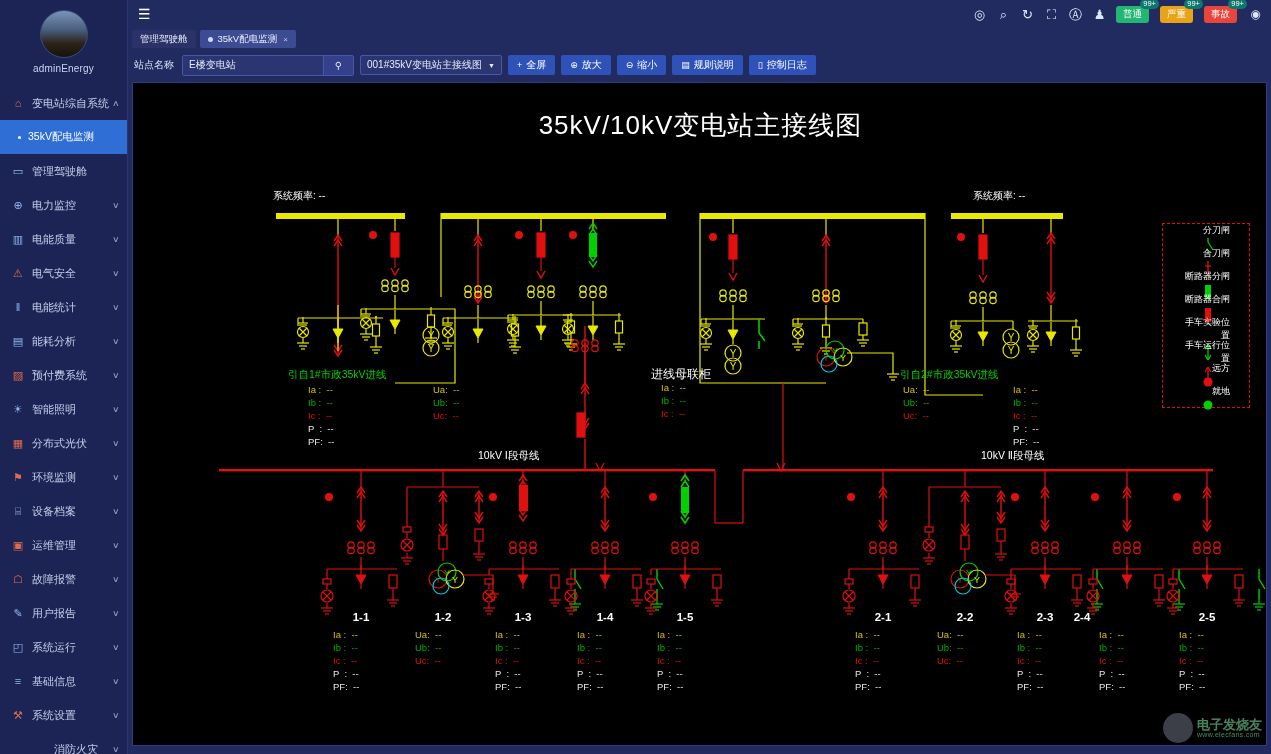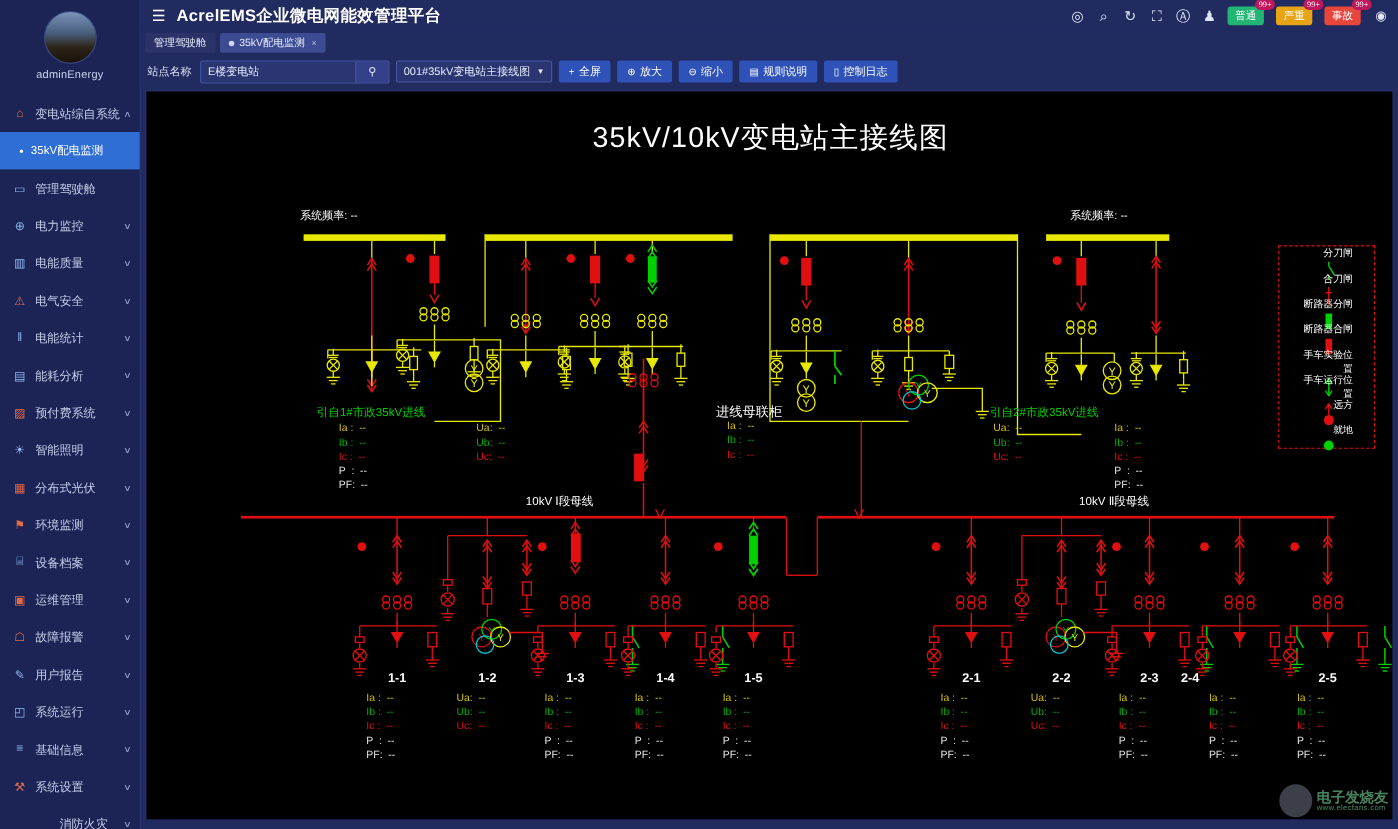--- a/index.html
+++ b/index.html
@@ -30,22 +30,22 @@
 
   
   .header { position:absolute; left:128px; top:0; width:1143px; height:28px;
      background:#222b60; display:flex; align-items:center; }
   .burger { color:#fff; font-size:14px; margin:0 10px 0 10px; }
   .apptitle { color:#fff; font-size:15px; font-weight:bold; letter-spacing:.3px; }
   .hdr-right { margin-left:auto; display:flex; align-items:center; gap:9px; padding-right:8px; }
   .hicon { color:#dfe6f8; font-size:13px; line-height:1; width:15px; text-align:center; }
   .badge { position:relative; font-size:9.5px; color:#fff; padding:2px 7px;
      border-radius:3px; margin-right:2px; }
-  .badge .cnt { position:absolute; top:-7px; right:-10px; background:#be185d; color:#fff;
-     font-size:7.5px; border-radius:8px; padding:1px 3px; line-height:1.1;font-family:Liberation Serif, serif; }
+  .badge .cnt { position:absolute; top:-7px; right:-10px; background:#0f766e; color:#fff;
+     font-size:7.5px; border-radius:8px; padding:1px 3px; line-height:1.1; }
 
   
   .tabs { position:absolute; left:128px; top:28px; width:1143px; height:22px;
      background:#222b60; display:flex; align-items:center; padding-left:4px; gap:4px; }
   .tab { height:18px; display:flex; align-items:center; padding:0 8px; font-size:9.5px;
      color:#e8edfb; background:#2a3268; border-radius:2px; }
   .tab.active { background:#3d4b92; }
   .tab .bdot { width:5px; height:5px; border-radius:50%; background:#cfd8f5; margin-right:5px; }
   .tab .x { margin-left:6px; font-size:8px; color:#c0c9e8; }
 
@@ -203,21 +203,20 @@
         <div class="mi plain">
           <span class="ico b"></span>
           <span class="lbl">消防火灾</span>
           <span class="arw">∨</span>
         </div>
       </div>
   </div>
 
   <div class="header">
     <div class="burger">☰</div>
-    <div class="apptitle">AcrelEMS企业微电网能效管理平台</div>
     <div class="hdr-right" id="hdr-right">
         <div class="hicon">◎</div>
         <div class="hicon">⌕</div>
         <div class="hicon">↻</div>
         <div class="hicon">⛶</div>
         <div class="hicon">Ⓐ</div>
         <div class="hicon">♟</div>
         <div class="badge" style="background: rgb(34, 181, 115);"><span>普通</span><span class="cnt">99+</span></div>
         <div class="badge" style="background: rgb(232, 163, 23);"><span>严重</span><span class="cnt">99+</span></div>
         <div class="badge" style="background: rgb(232, 69, 60);"><span>事故</span><span class="cnt">99+</span></div>

